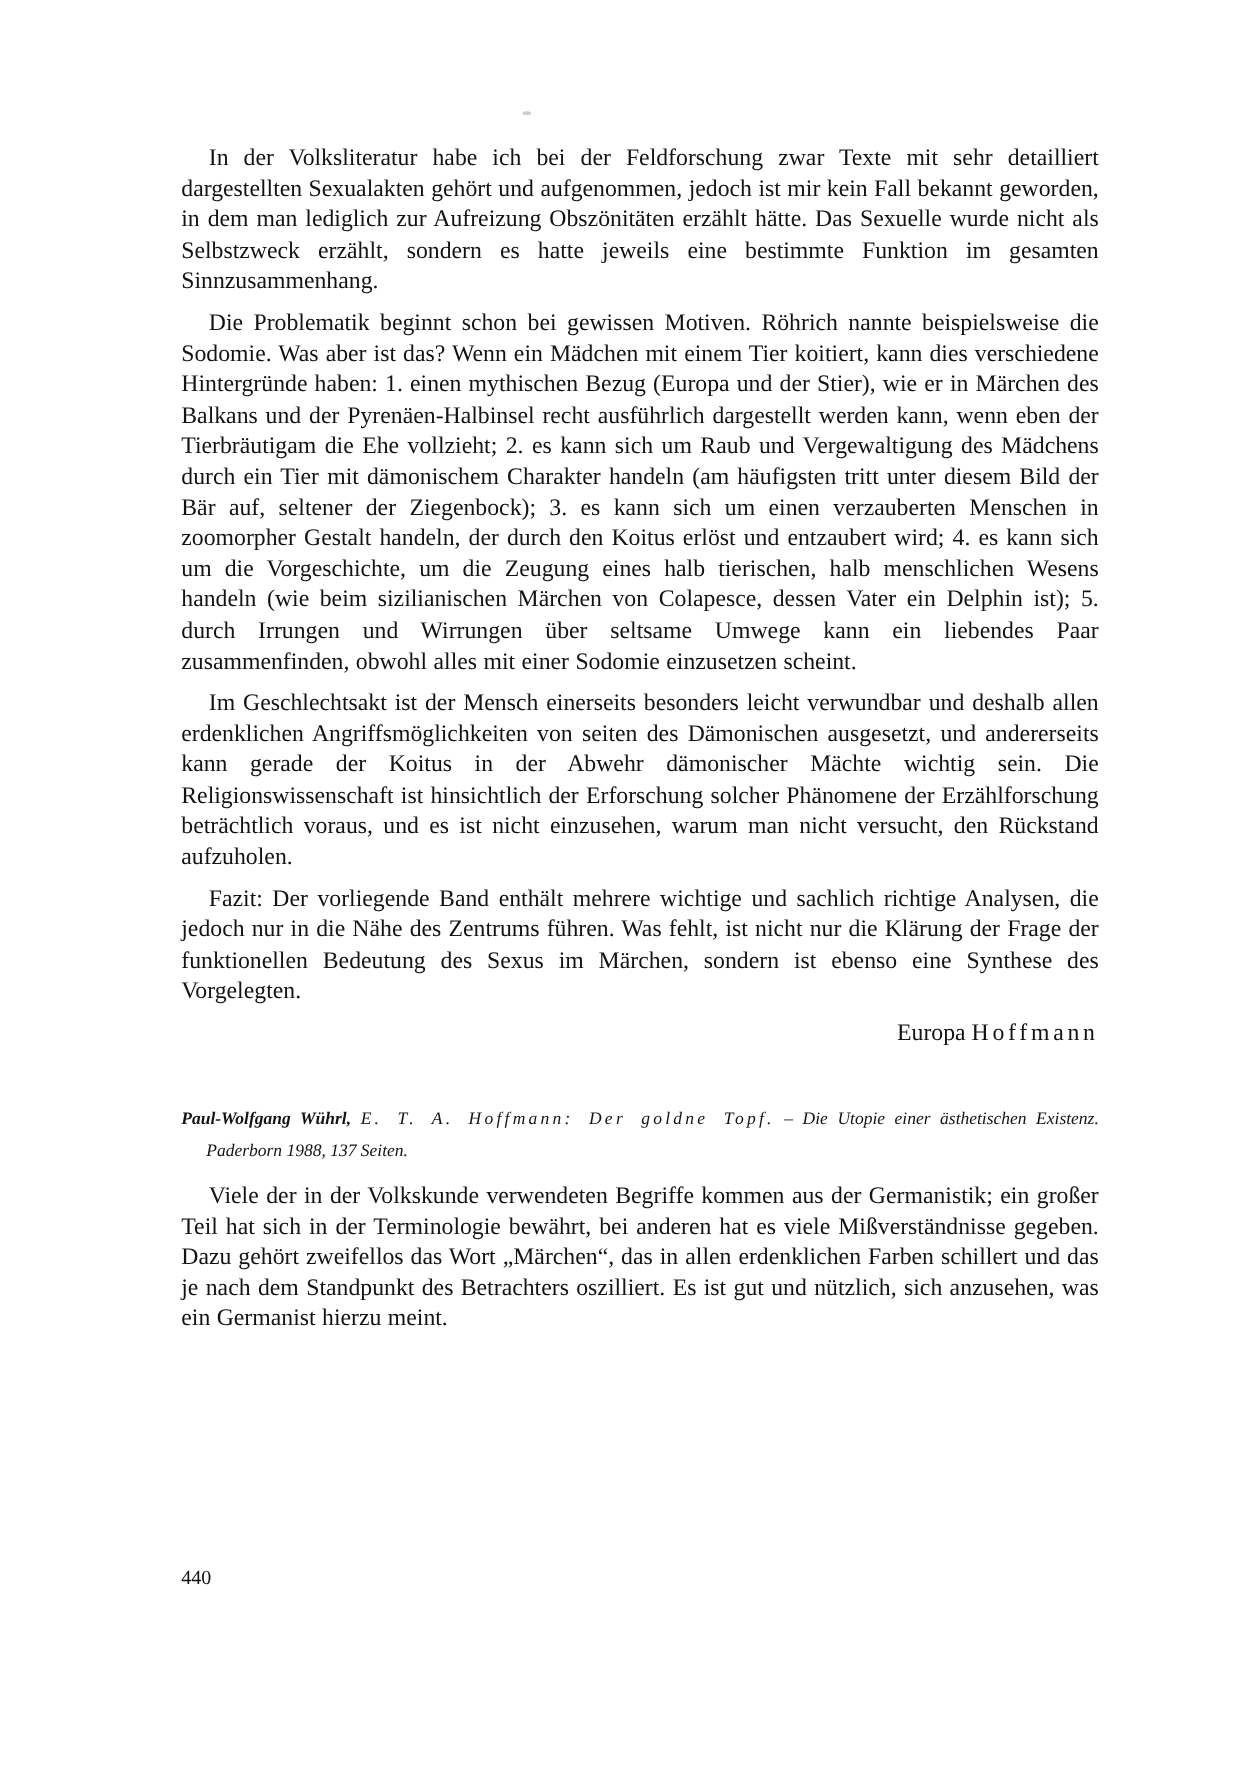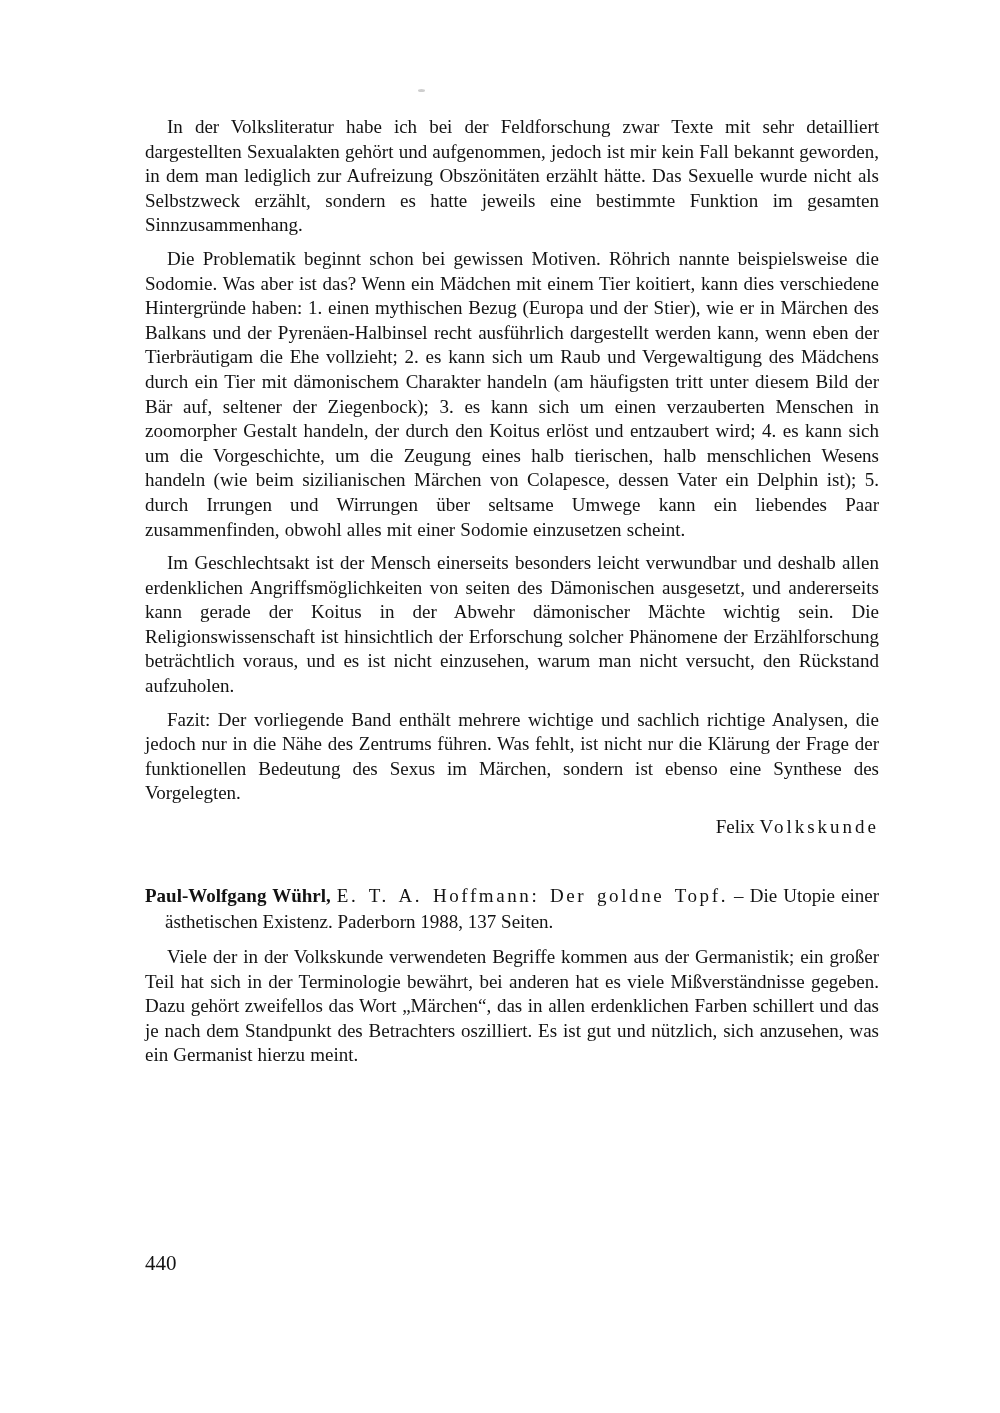--- a/index.html
+++ b/index.html
@@ -56,56 +56,57 @@
   }
   .spaced-name {
     letter-spacing: 3px;
   }
   .review2 {
     display: block;
     margin-top: 44px;
   }
   p.review-heading {
     margin: 0 0 11px 0;
-    font-size: 19px;
+    font-size: 14px;
     line-height: 25.5px;
     text-align: justify;
     padding-left: 20px;
     text-indent: -20px;
+    font-style: italic;
   }
   .review-author {
     font-weight: bold;
   }
   .spaced-title {
     letter-spacing: 2.6px;
     word-spacing: 2px;
   }
   .page-number {
     position: absolute;
     left: 145px;
     top: 1220px;
-    font-size: 21px;
+    font-size: 16px;
     line-height: 24px;
   }
 </style>
 </head>
 <body>
 
 <div class="page">
 
   <div class="speck"></div>
 
   <main class="text-block">
 
     <section>
       <p class="body-para">In der Volksliteratur habe ich bei der Feldforschung zwar Texte mit sehr detailliert dargestellten Sexualakten gehört und aufgenommen, jedoch ist mir kein Fall bekannt geworden, in dem man lediglich zur Aufreizung Obszönitäten erzählt hätte. Das Sexuelle wurde nicht als Selbstzweck erzählt, sondern es hatte jeweils eine bestimmte Funktion im gesamten Sinnzusammenhang.</p>
       <p class="body-para">Die Problematik beginnt schon bei gewissen Motiven. Röhrich nannte beispielsweise die Sodomie. Was aber ist das? Wenn ein Mädchen mit einem Tier koitiert, kann dies verschiedene Hintergründe haben: 1. einen mythischen Bezug (Europa und der Stier), wie er in Märchen des Balkans und der Pyrenäen-Halbinsel recht ausführlich dargestellt werden kann, wenn eben der Tierbräutigam die Ehe vollzieht; 2. es kann sich um Raub und Vergewaltigung des Mädchens durch ein Tier mit dämonischem Charakter handeln (am häufigsten tritt unter diesem Bild der Bär auf, seltener der Ziegenbock); 3. es kann sich um einen verzauberten Menschen in zoomorpher Gestalt handeln, der durch den Koitus erlöst und entzaubert wird; 4. es kann sich um die Vorgeschichte, um die Zeugung eines halb tierischen, halb menschlichen Wesens handeln (wie beim sizilianischen Märchen von Colapesce, dessen Vater ein Delphin ist); 5. durch Irrungen und Wirrungen über seltsame Umwege kann ein liebendes Paar zusammenfinden, obwohl alles mit einer Sodomie einzusetzen scheint.</p>
       <p class="body-para">Im Geschlechtsakt ist der Mensch einerseits besonders leicht verwundbar und deshalb allen erdenklichen Angriffsmöglichkeiten von seiten des Dämonischen ausgesetzt, und andererseits kann gerade der Koitus in der Abwehr dämonischer Mächte wichtig sein. Die Religionswissenschaft ist hinsichtlich der Erforschung solcher Phänomene der Erzählforschung beträchtlich voraus, und es ist nicht einzusehen, warum man nicht versucht, den Rückstand aufzuholen.</p>
       <p class="body-para">Fazit: Der vorliegende Band enthält mehrere wichtige und sachlich richtige Analysen, die jedoch nur in die Nähe des Zentrums führen. Was fehlt, ist nicht nur die Klärung der Frage der funktionellen Bedeutung des Sexus im Märchen, sondern ist ebenso eine Synthese des Vorgelegten.</p>
-      <p class="signature"><span>Felix</span>&nbsp;<span class="spaced-name">Volkskunde</span></p>
+      <p class="signature"><span>Europa</span>&nbsp;<span class="spaced-name">Hoffmann</span></p>
     </section>
 
     <section class="review2">
       <p class="review-heading"><strong class="review-author">Paul-Wolfgang Wührl,</strong> <span class="spaced-title">E. T. A. Hoffmann: Der goldne Topf.</span> <span>–</span> <span>Die Utopie einer ästhetischen Existenz. Paderborn 1988, 137 Seiten.</span></p>
       <p class="body-para">Viele der in der Volkskunde verwendeten Begriffe kommen aus der Germanistik; ein großer Teil hat sich in der Terminologie bewährt, bei anderen hat es viele Mißverständnisse gegeben. Dazu gehört zweifellos das Wort „Märchen“, das in allen erdenklichen Farben schillert und das je nach dem Standpunkt des Betrachters oszilliert. Es ist gut und nützlich, sich anzusehen, was ein Germanist hierzu meint.</p>
     </section>
 
   </main>
 
   <div class="page-number">440</div>

